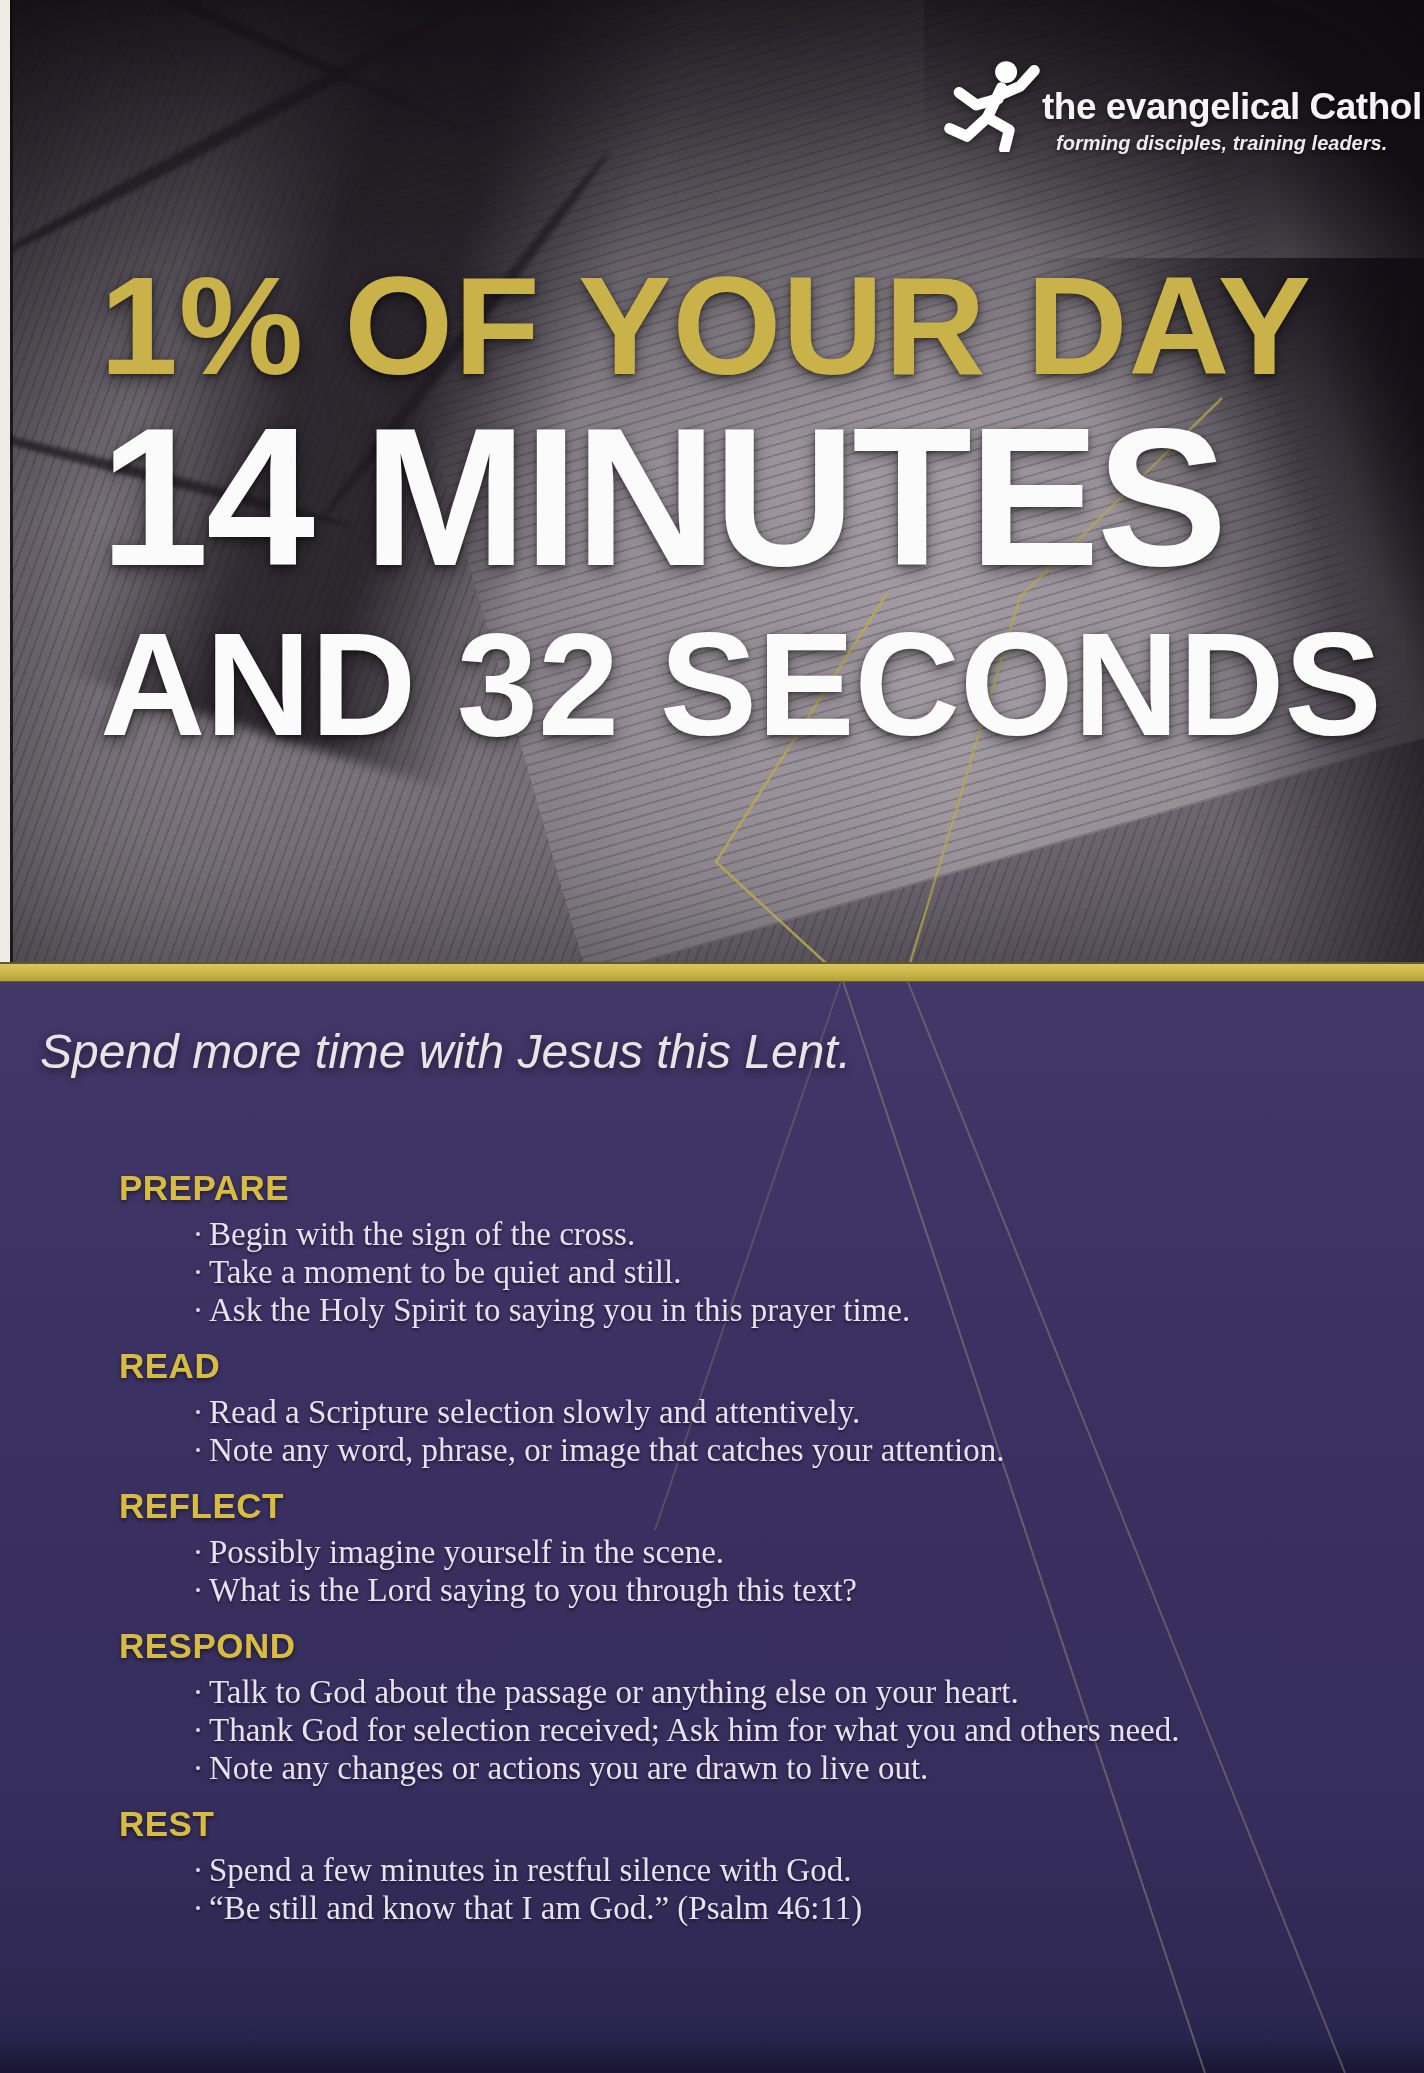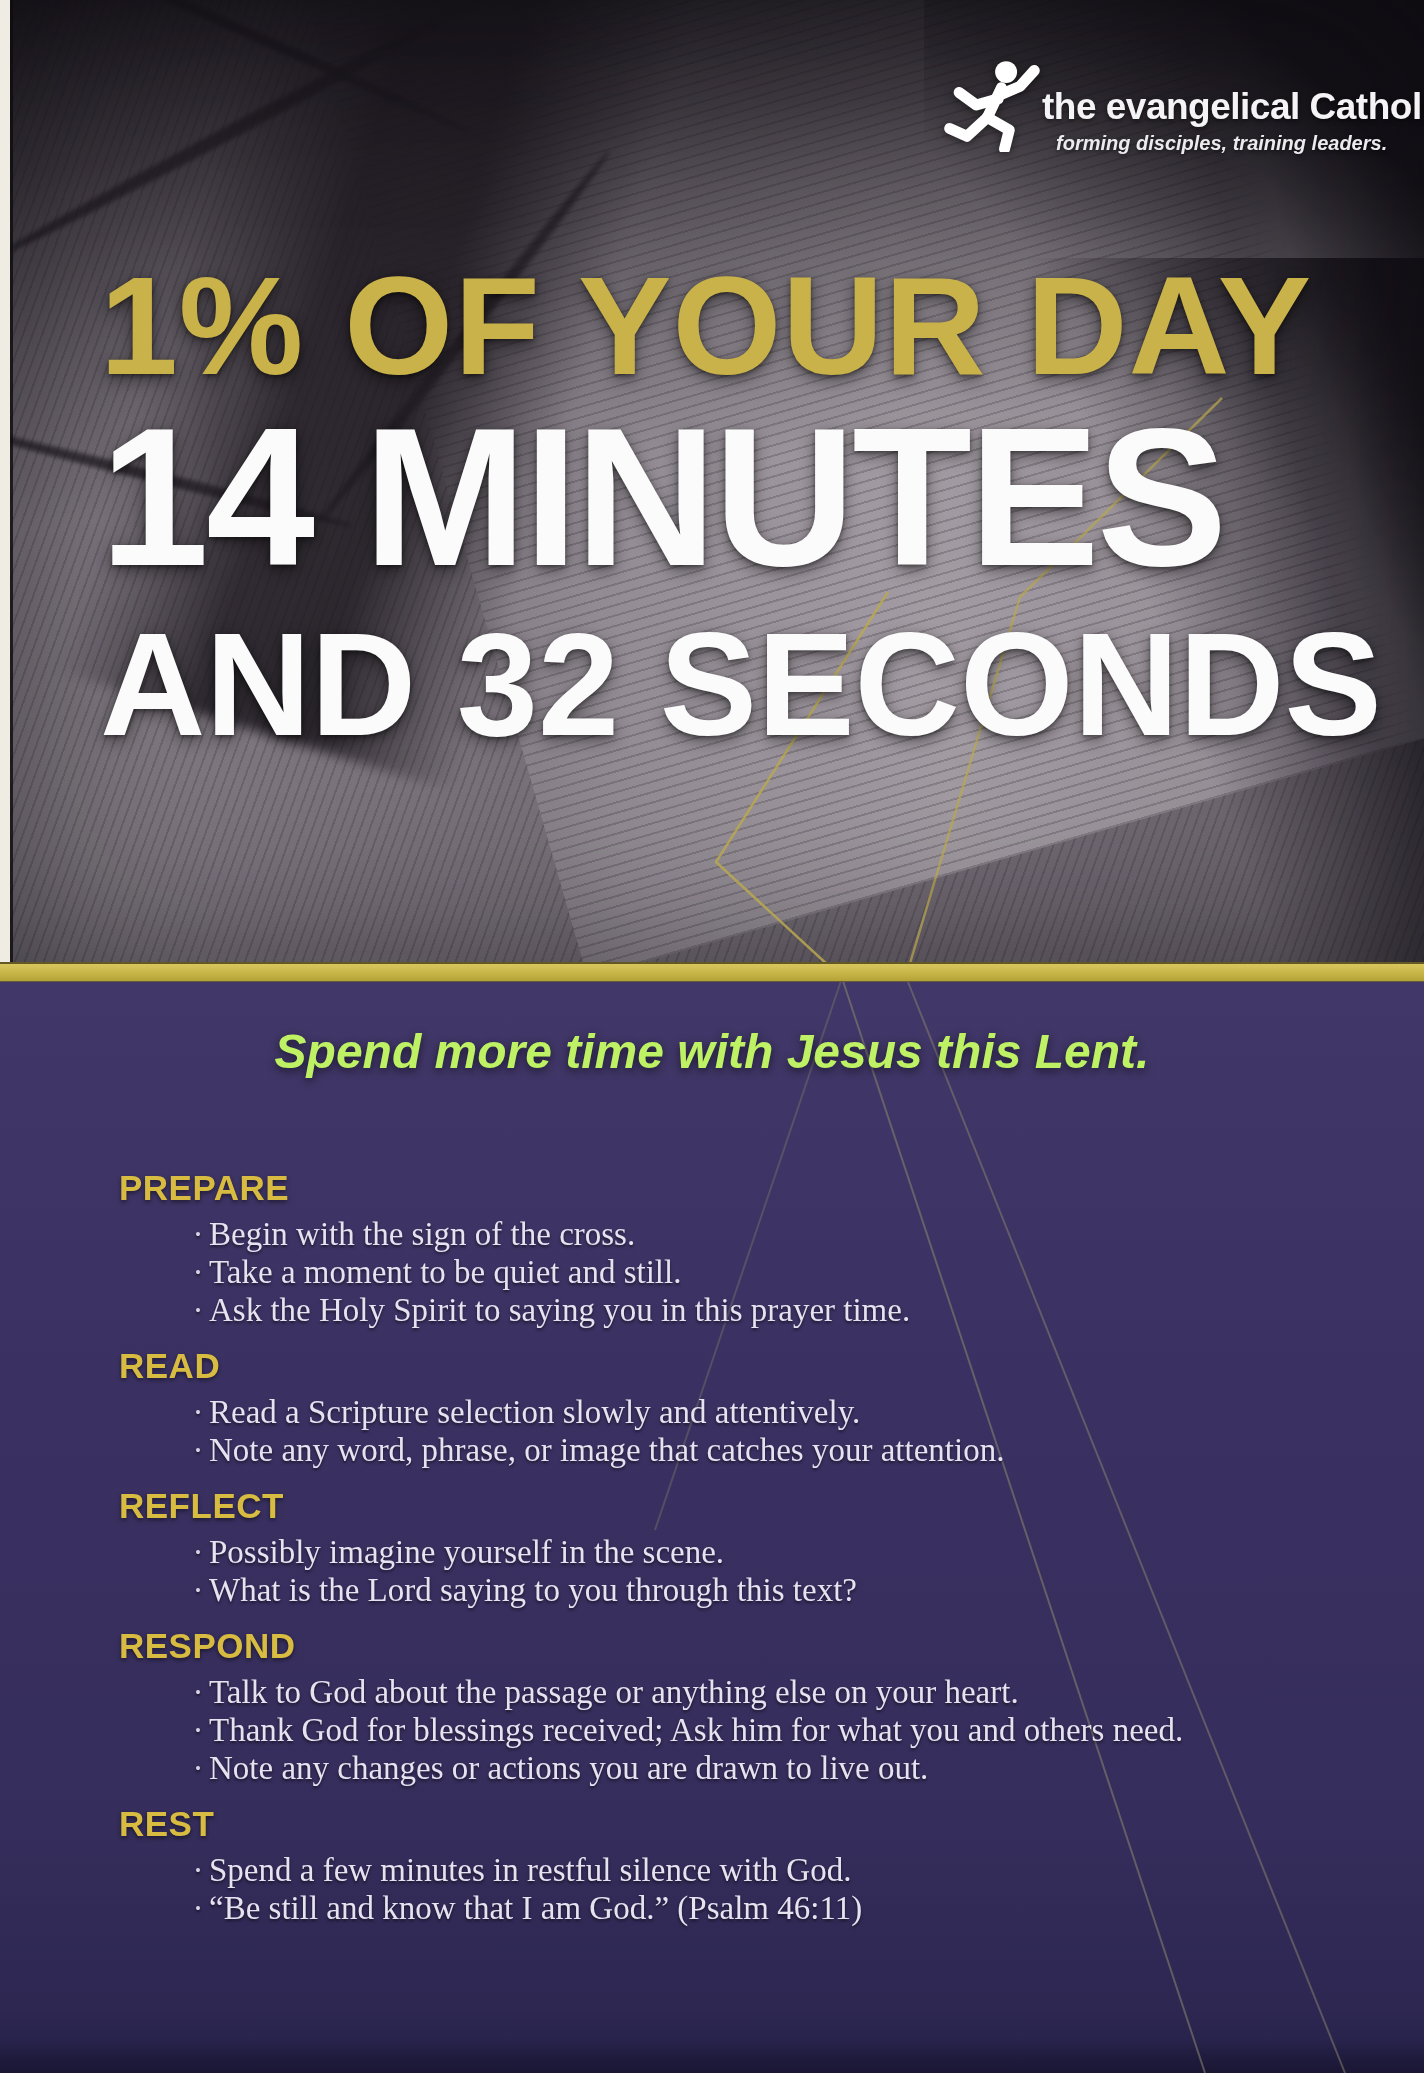--- a/index.html
+++ b/index.html
@@ -69,22 +69,22 @@
   
   .hero{position:absolute;left:0;top:0;z-index:6;}
   .hero-line{position:absolute;left:100px;white-space:nowrap;font-weight:800;line-height:1;
       text-shadow:0 5px 16px rgba(0,0,0,.45),0 2px 4px rgba(0,0,0,.4);}
   .hl1{top:256px;font-size:140px;letter-spacing:1px;color:var(--accent-gold,#c9b249);}
   .hl2{top:400px;font-size:196px;letter-spacing:-3px;color:var(--title-white,#fbfbfb);}
   .hl3{top:612px;font-size:146px;letter-spacing:0px;color:var(--title-white,#fbfbfb);}
 
   
   .content{position:absolute;left:0;top:980px;width:1424px;z-index:6;}
-  .subtitle{margin:44px 40px 0 40px;text-align:center;color:#bef264;
-      font-size:48px;font-weight:700;font-style:italic;
+  .subtitle{margin:44px 40px 0 40px;color:#e5e5e5;
+      font-size:48px;font-weight:400;font-style:italic;
       text-shadow:0 3px 8px rgba(0,0,0,.55);}
   .sections{margin-top:88px;padding-left:24px;}
   .prayer-section{margin:0 0 16px 0;}
   .prayer-section h3{margin:0 0 6px 95px;font-size:35px;line-height:42px;font-weight:700;
       letter-spacing:.5px;color:var(--heading-gold,#d8bc41);
       text-shadow:0 2px 4px rgba(0,0,0,.5);}
   .prayer-section ul{list-style:none;margin:0 0 0 163px;padding:0;}
   .prayer-section li{font-family:"Liberation Serif",serif;font-size:33px;line-height:38px;
       color:#e6e2f0;text-shadow:0 2px 3px rgba(0,0,0,.55);}
   .prayer-section .dot{display:inline-block;width:22px;text-align:center;color:#d8d4e4;}
@@ -164,21 +164,21 @@
           <h3>REFLECT</h3>
           <ul>
             <li><span class="dot">·</span><span>Possibly imagine yourself in the scene.</span></li>
             <li><span class="dot">·</span><span>What is the Lord saying to you through this text?</span></li>
           </ul>
         </section>
         <section class="prayer-section">
           <h3>RESPOND</h3>
           <ul>
             <li><span class="dot">·</span><span>Talk to God about the passage or anything else on your heart.</span></li>
-            <li><span class="dot">·</span><span>Thank God for blessings received; Ask him for what you and others need.</span></li>
+            <li><span class="dot">·</span><span>Thank God for selection received; Ask him for what you and others need.</span></li>
             <li><span class="dot">·</span><span>Note any changes or actions you are drawn to live out.</span></li>
           </ul>
         </section>
         <section class="prayer-section">
           <h3>REST</h3>
           <ul>
             <li><span class="dot">·</span><span>Spend a few minutes in restful silence with God.</span></li>
             <li><span class="dot">·</span><span>“Be still and know that I am God.” (Psalm 46:11)</span></li>
           </ul>
         </section>

